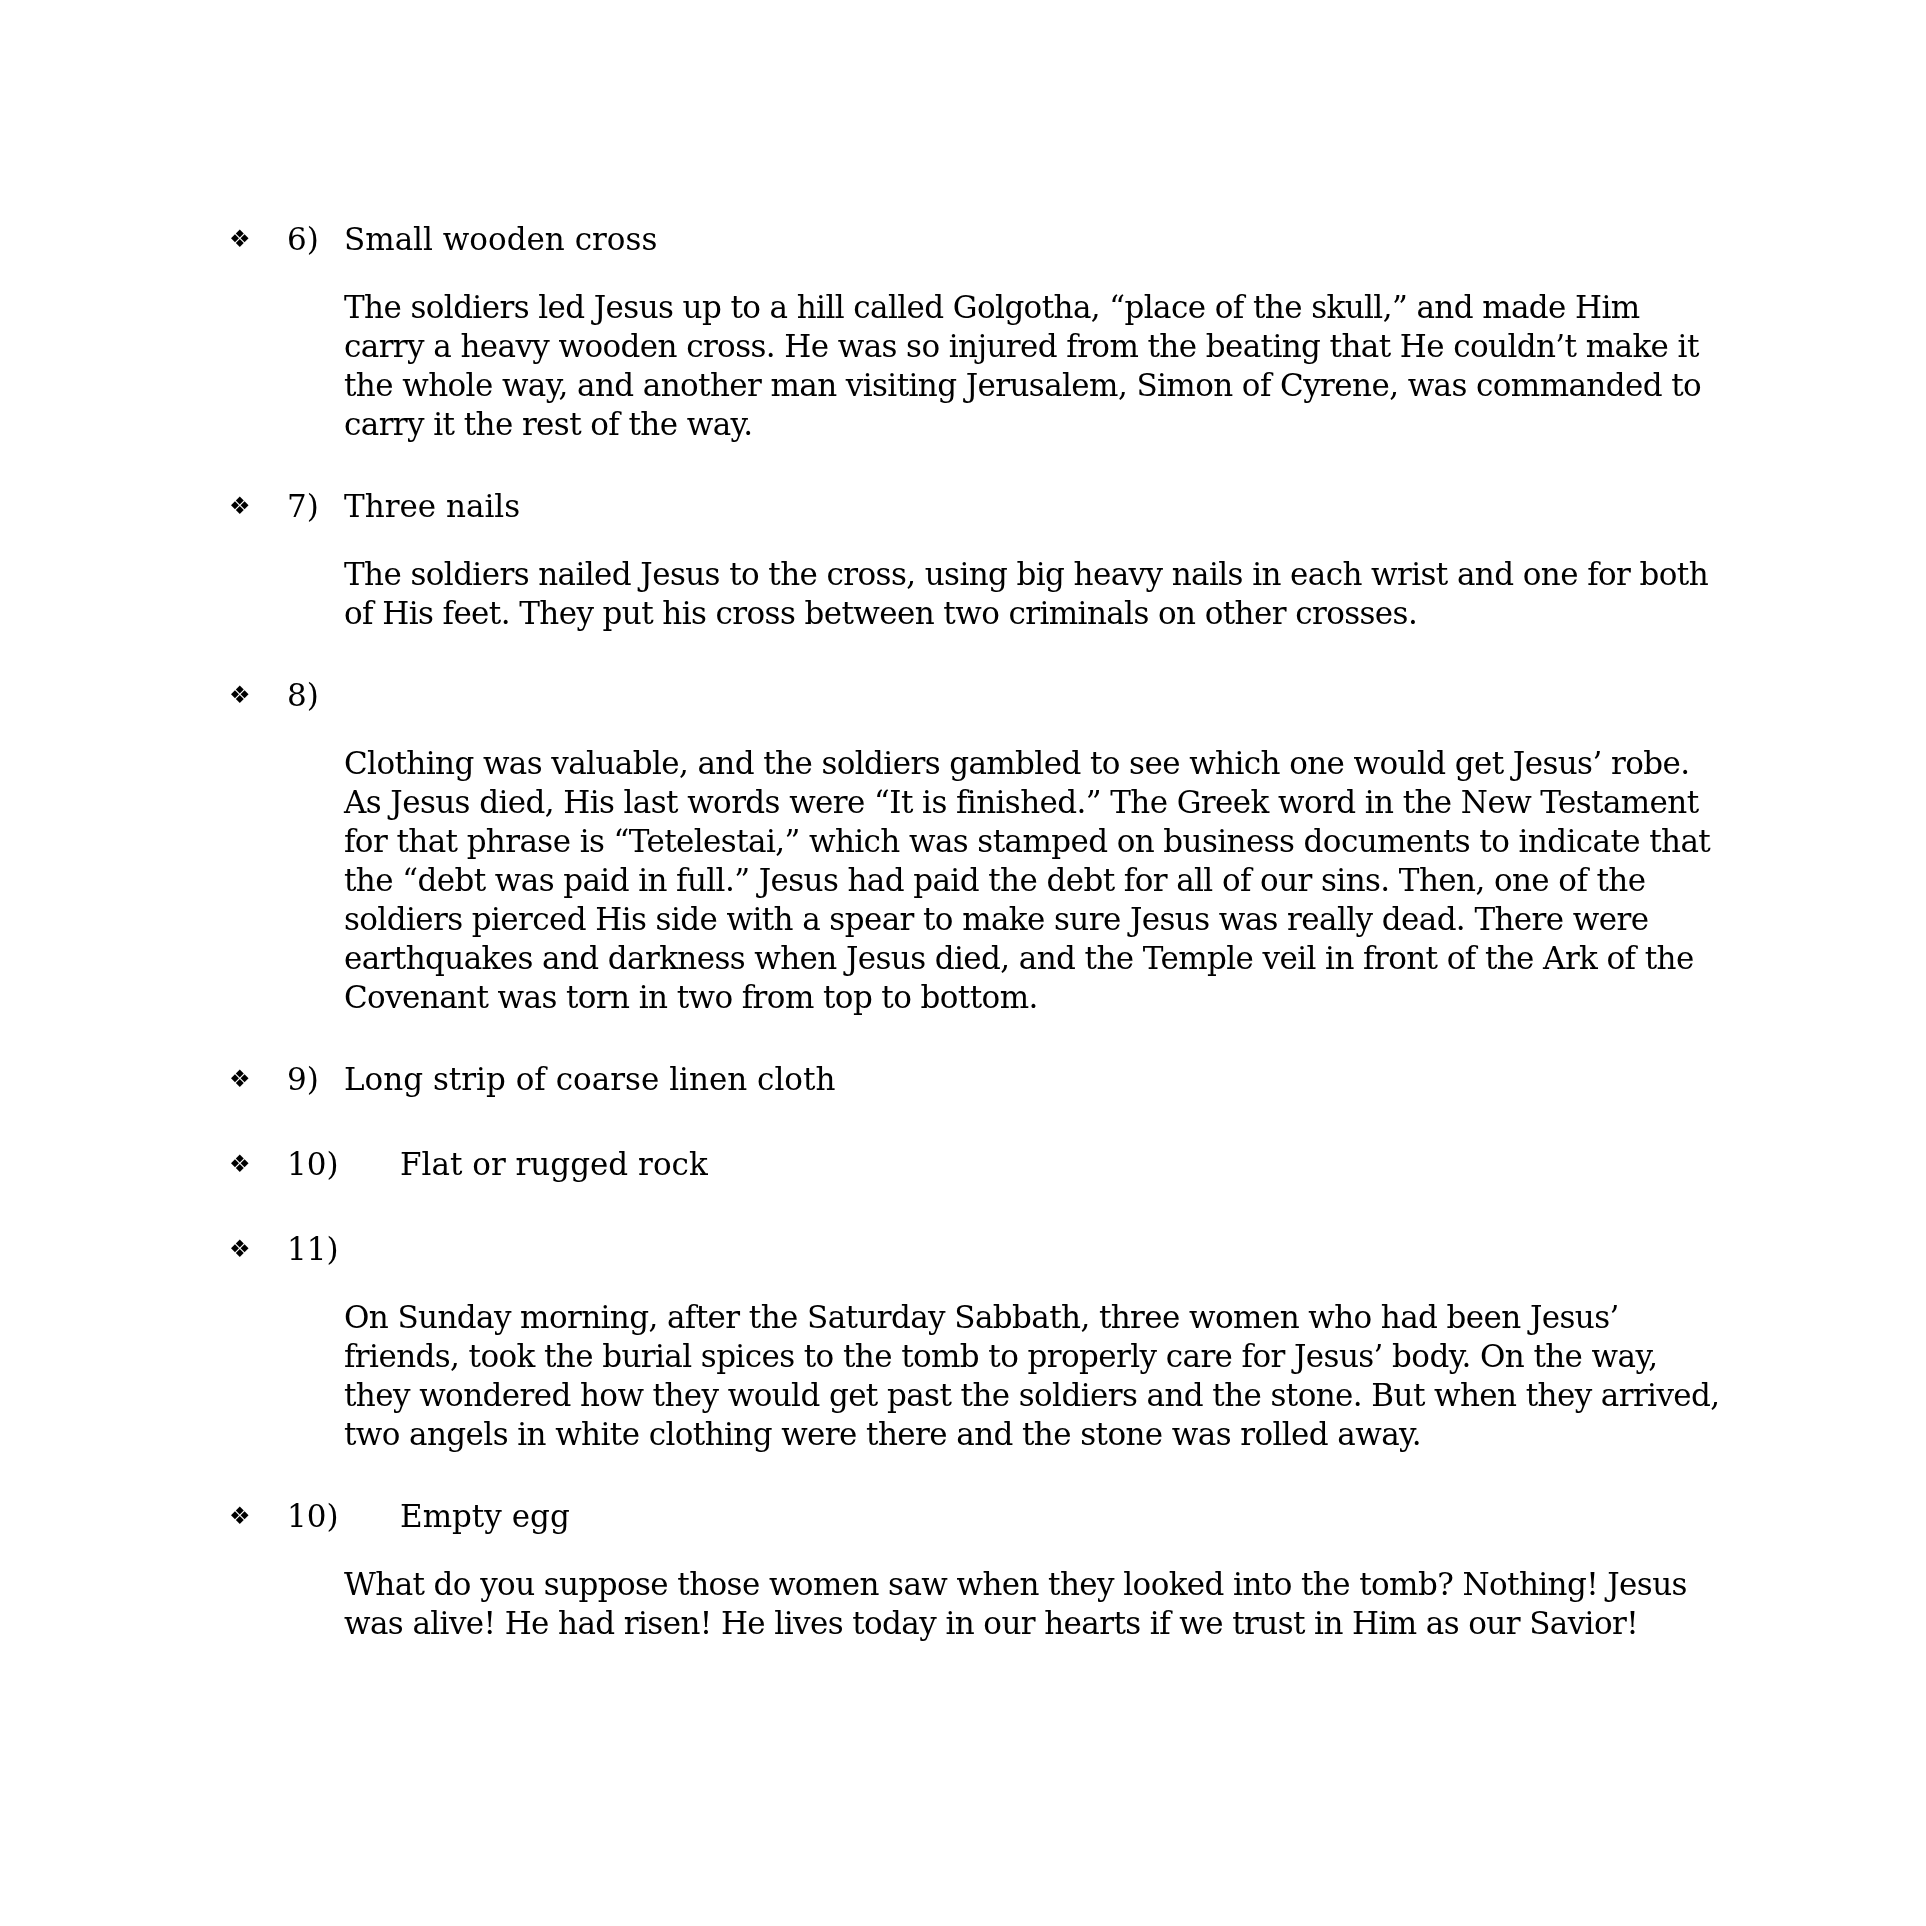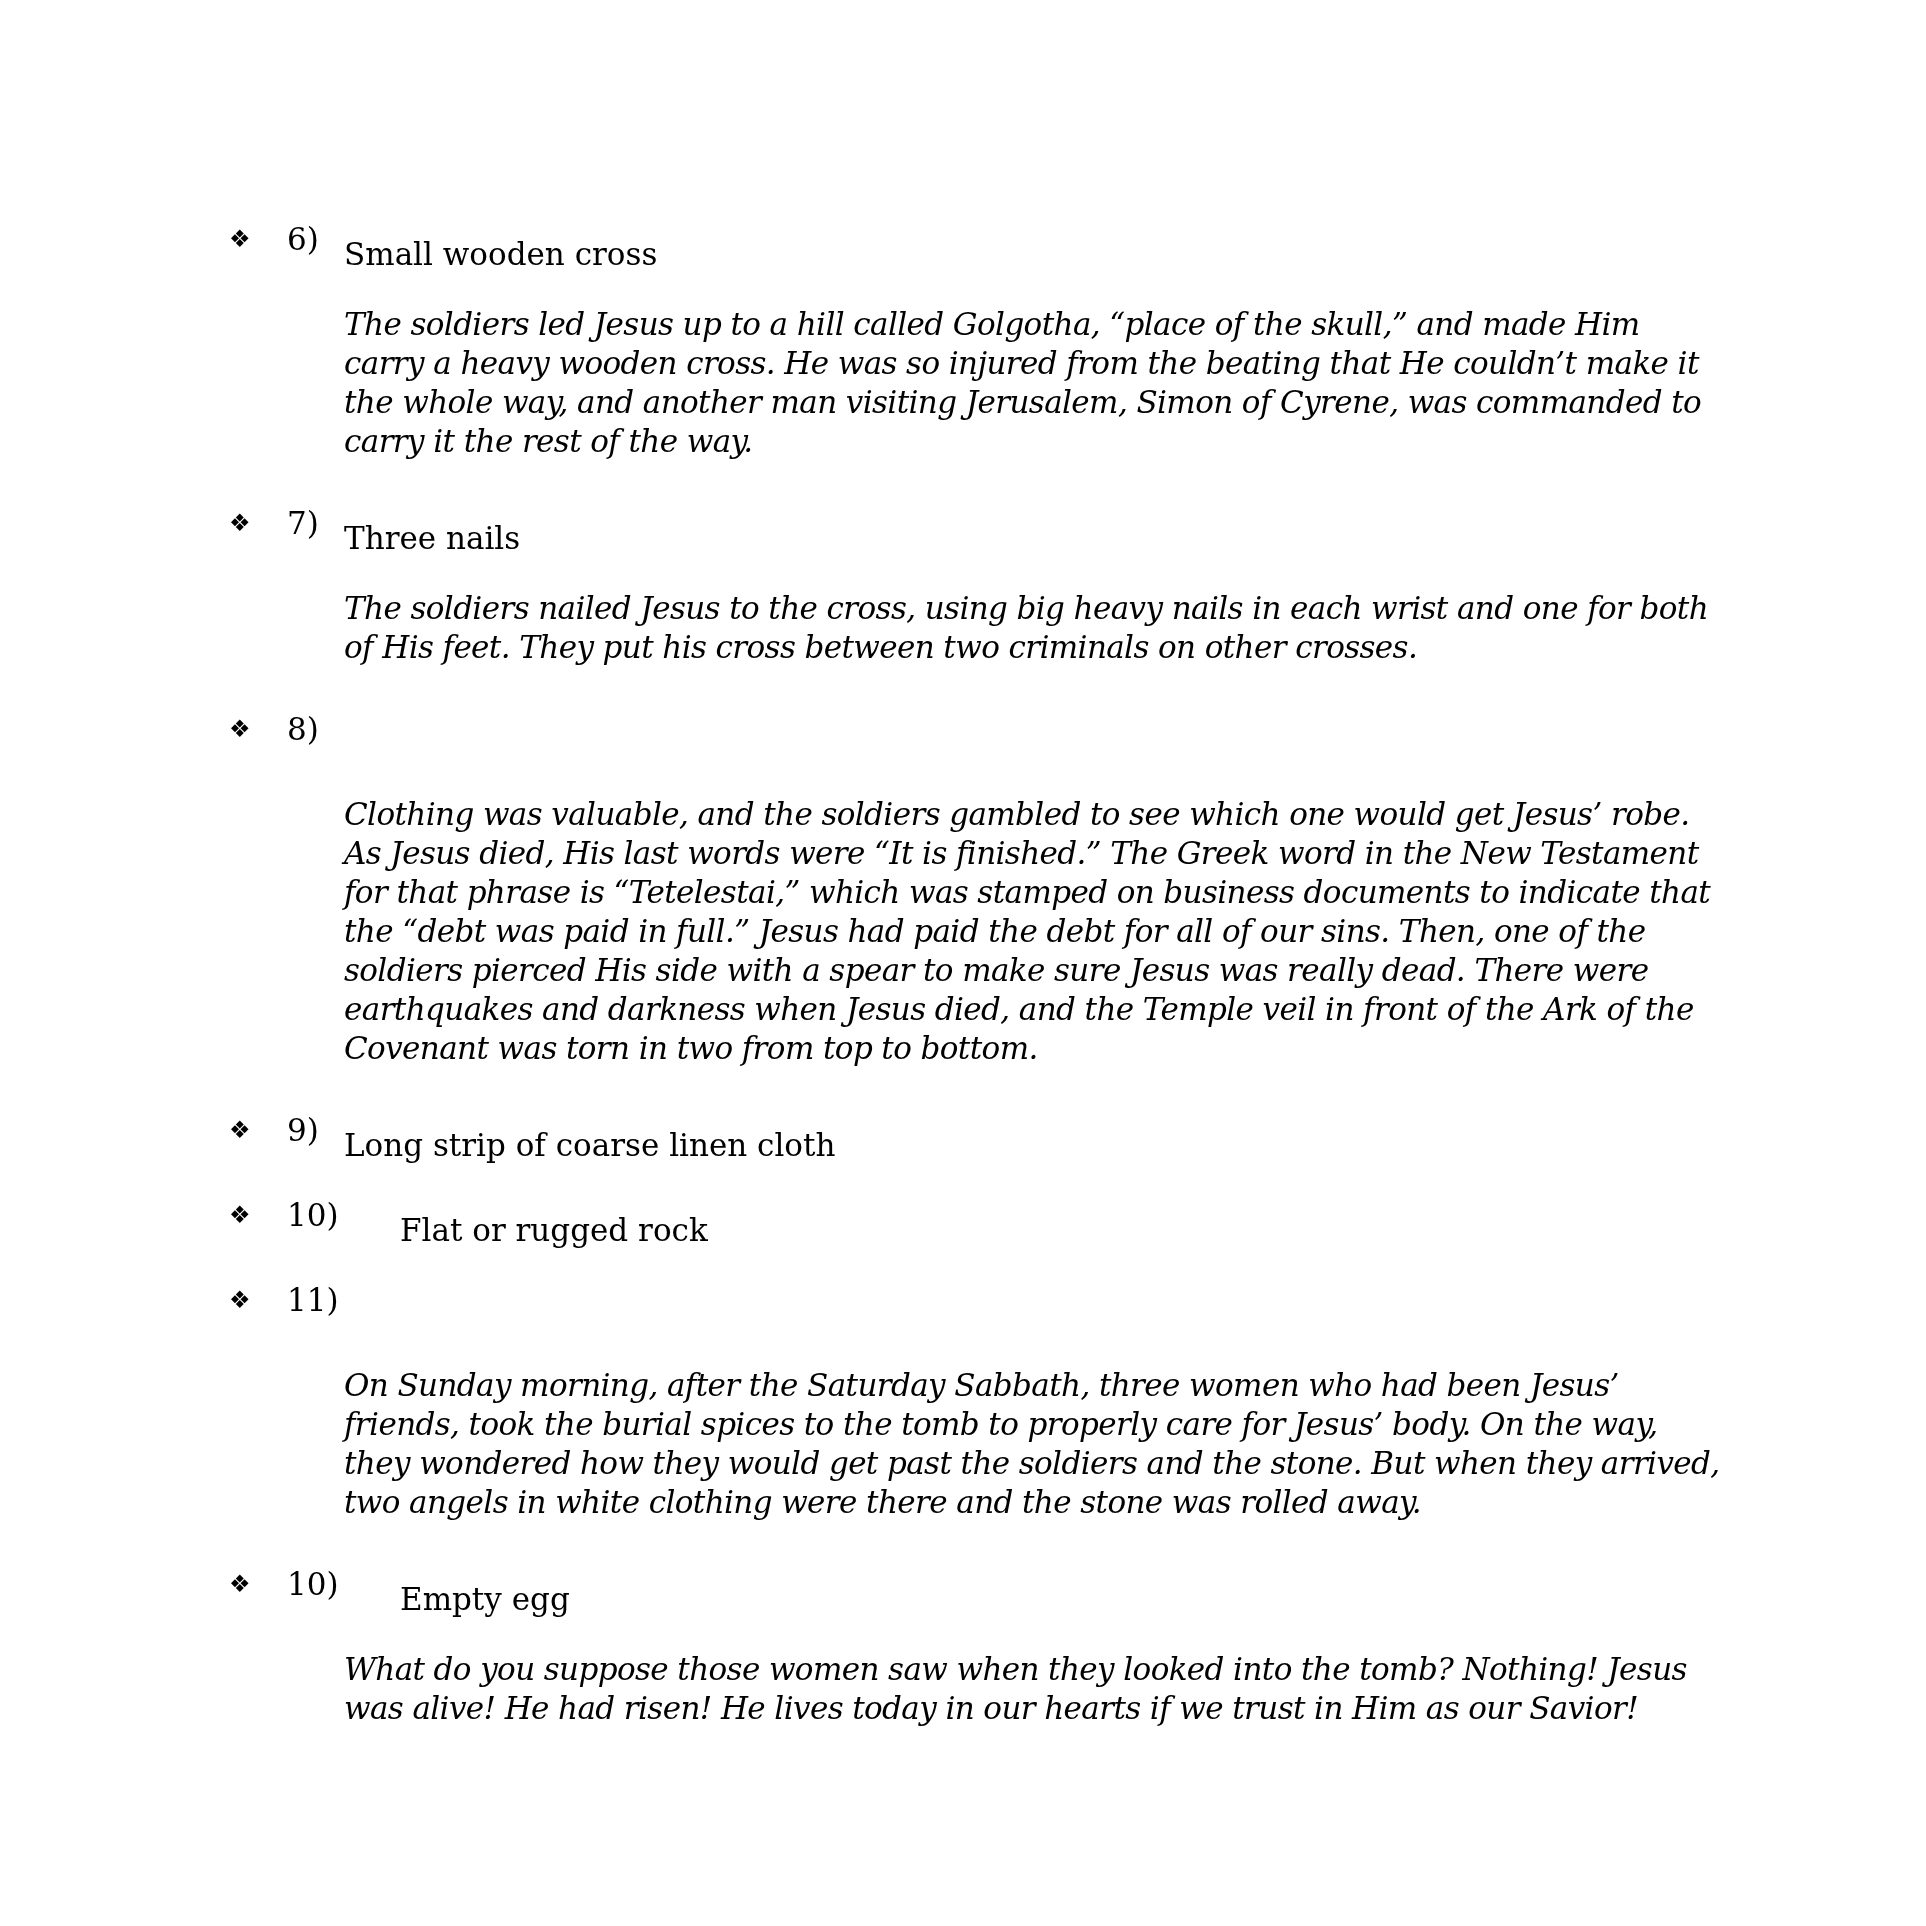--- a/index.html
+++ b/index.html
@@ -48,33 +48,32 @@
       line-height: 46px;
     }
     .num {
       position: absolute;
       left: 287px;
       top: 0;
     }
     .head-text {
       position: absolute;
       left: 344px;
-      top: 15px;
+      top: 0;
     }
     .head-text.wide {
       left: 352px;
       margin-left: 48px;
     }
     .item-desc {
-      margin-top: 43px;
+      margin-top: 26px;
       margin-left: 344px;
       width: 1379px;
       font-size: 31px;
       line-height: 39px;
-      font-style: italic;
       letter-spacing: -0.6px;
     }
   </style>
 </head>
 <body>
 
 <div class="page">
 
   <div class="items">
 

